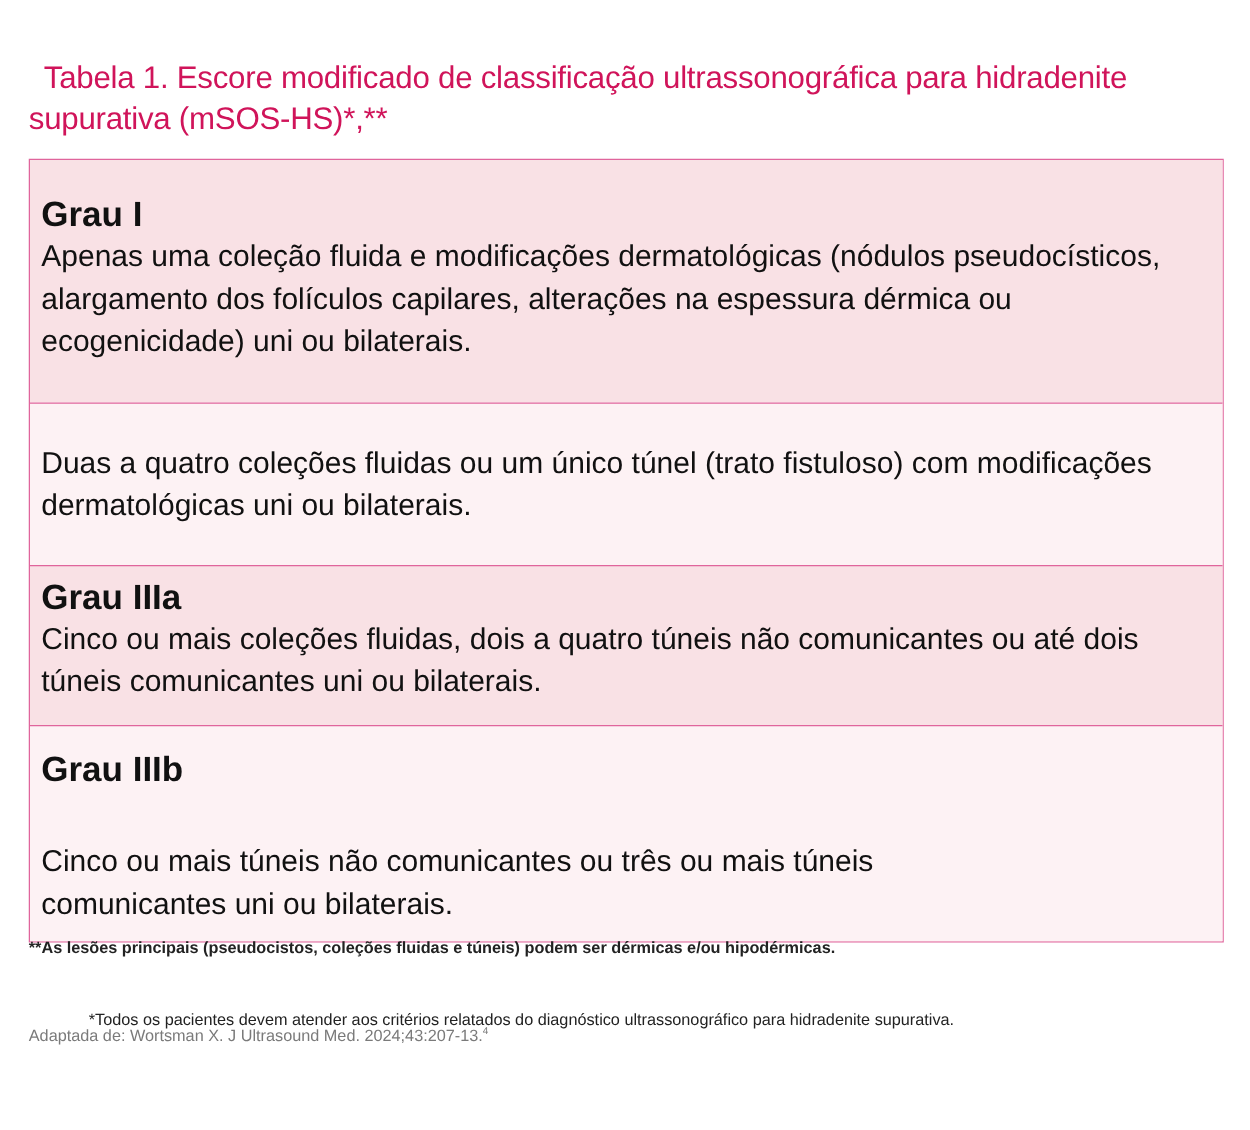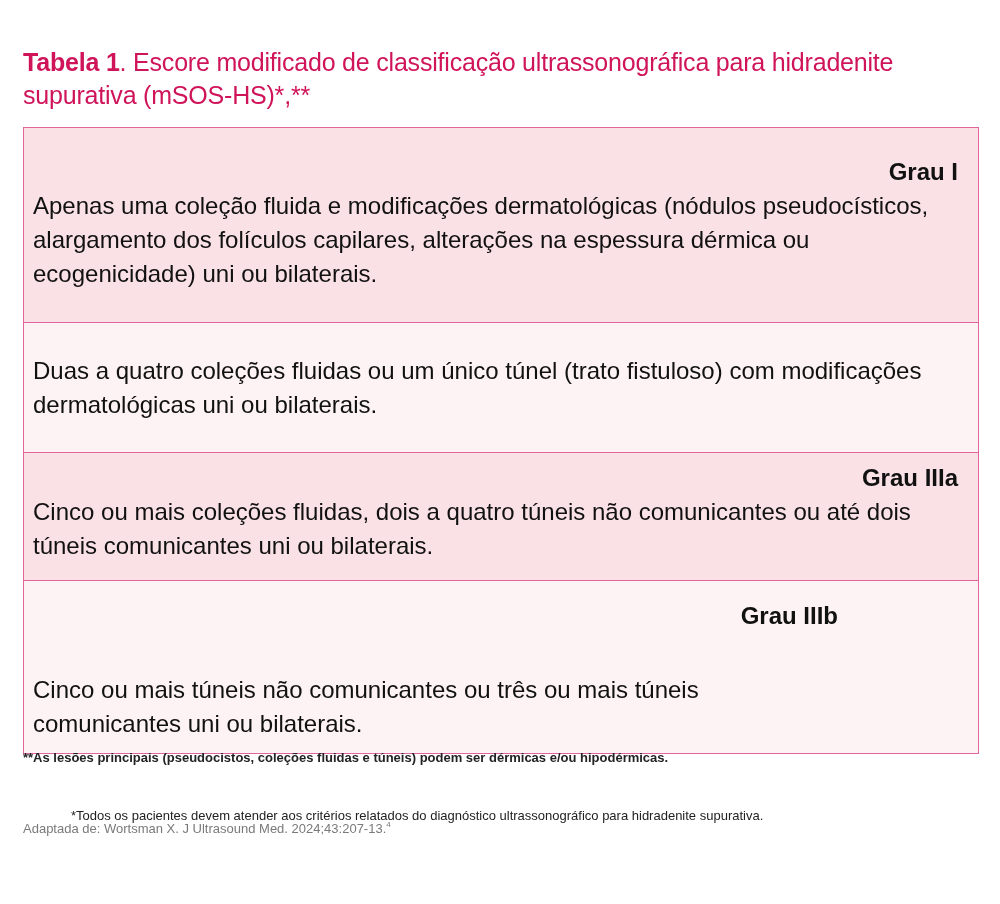--- a/index.html
+++ b/index.html
@@ -1,24 +1,24 @@
 <!DOCTYPE html>
 <html><head>
 <meta charset="utf-8">
 <style>
   html, body { margin:0; padding:0; background:#ffffff; }
   body { width:1000px; height:904px; position:relative; font-family:"Liberation Sans", "DejaVu Sans", sans-serif; color:#111; overflow:hidden; }
   .title { position:absolute; left:23px; top:46px; width:960px; font-size:25px; line-height:33px; color:#d0145a; letter-spacing:-0.2px; }
-  .title .lead { font-weight:bold; }
+  .title .lead { font-weight:normal;margin-left:12px; }
   .table { position:absolute; left:23px; top:127px; width:954px; height:625px; border:1.5px solid #e0659c; box-sizing:content-box; }
   .row { position:absolute; left:0; right:0; box-sizing:border-box; padding-left:9px; padding-right:20px; display:flex; flex-direction:column; justify-content:center; }
   .row + .row { border-top:1.5px solid #e0659c; }
   .row.odd { background:#f9e1e5; }
   .row.even { background:#fdf2f4; }
-  .grade { font-weight:bold; font-size:24px; line-height:34px; color:#111;text-align:right; }
+  .grade { font-weight:bold; font-size:28px; line-height:34px; color:#111; }
   .desc { font-size:24px; line-height:34px; color:#111; }
   .foot { position:absolute; left:23px; font-size:13px; line-height:19px; color:#222; }
   .source { position:absolute; left:23px; top:821px; font-size:13px; color:#7a7a7a; }
   .source sup { font-size:8px; vertical-align:top; position:relative; top:-1px; }
 </style>
 </head>
 <body>
 
 <div class="title">
   <span class="lead">Tabela 1</span><span>. Escore modificado de classificação ultrassonográfica para hidradenite supurativa (mSOS-HS)*,**</span>

